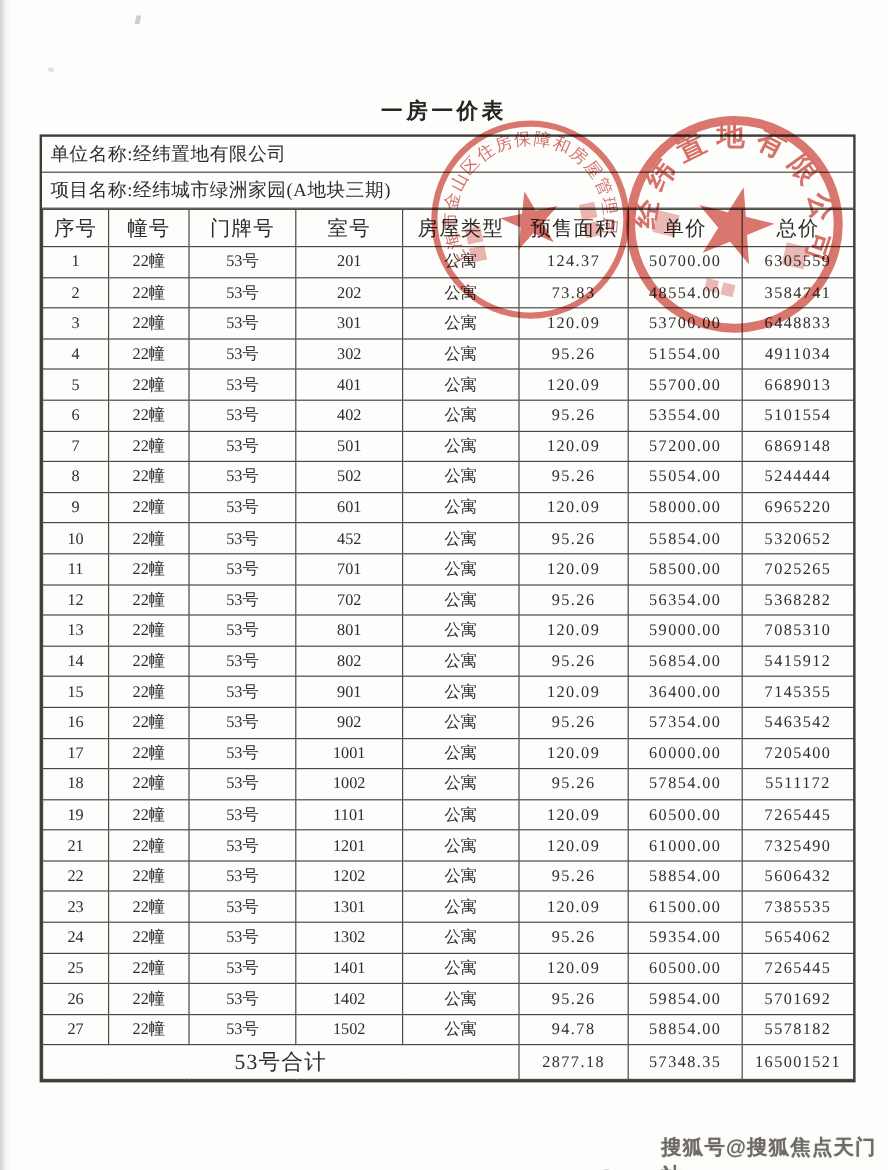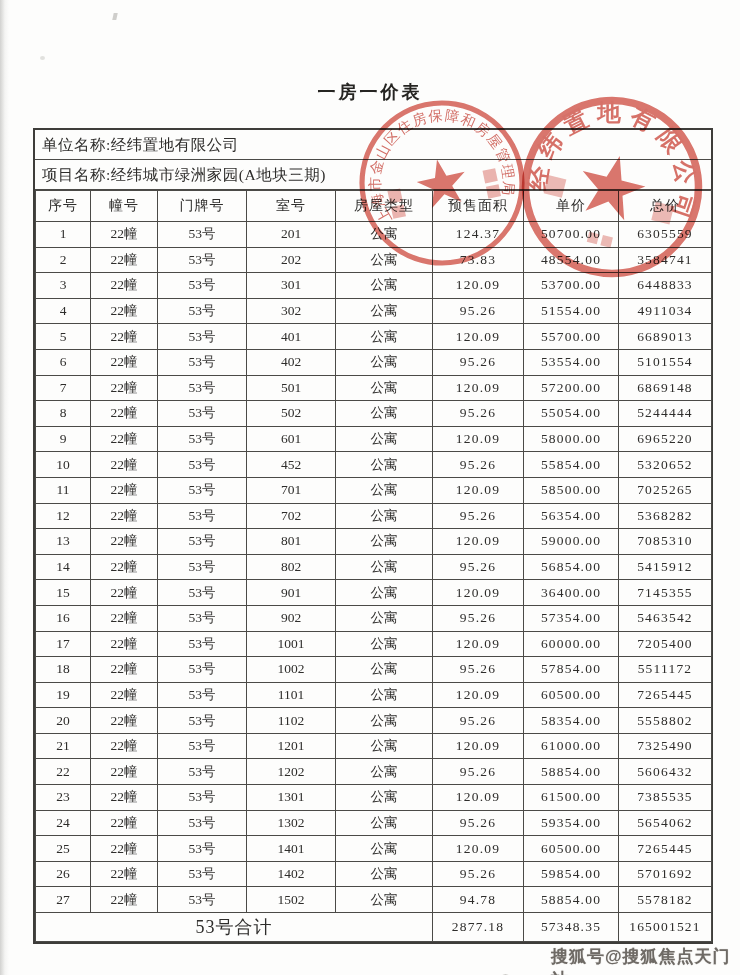--- a/index.html
+++ b/index.html
@@ -7,26 +7,26 @@
         font-family:"Liberation Serif","DejaVu Serif",serif;color:#2e2d2b;}
   .scan-edge{position:absolute;left:0;top:0;width:9px;height:100%;
         background:linear-gradient(90deg,rgba(110,110,106,.30),rgba(170,170,166,.10) 55%,rgba(0,0,0,0));}
   .scan-mark{position:absolute;background:rgba(120,118,112,.35);}
   .mark-a{left:113px;top:13px;width:4px;height:7px;transform:skewX(-12deg);}
   .mark-b{left:40px;top:56px;width:5px;height:4px;border-radius:50%;opacity:.6;}
 
   .doc-title{position:absolute;left:0;top:80px;width:740px;margin:0;text-align:center;
         font-size:18px;font-weight:bold;letter-spacing:3px;color:#262522;}
 
-  .doc-table{position:absolute;left:33px;top:128px;width:676px;border:2px solid #3e3d3a;background:transparent;}
+  .doc-table{position:absolute;left:33px;top:112px;width:676px;border:2px solid #3e3d3a;background:transparent;}
   .info-row{height:29px;line-height:29px;padding-left:7px;font-size:15.5px;letter-spacing:.5px;
         border-bottom:1px solid #4b4a47;}
   table.price{width:100%;border-collapse:collapse;table-layout:fixed;}
   table.price th,table.price td{border:1px solid #4b4a47;text-align:center;padding:0;overflow:hidden;}
-  table.price thead th{height:30px;font-weight:normal;font-size:14px;letter-spacing:1px;}
+  table.price thead th{height:30px;font-weight:normal;font-size:17px;letter-spacing:1px;}
   table.price tbody td{height:24.6px;font-size:13.5px;}
   table.price tbody td.num,table.price tfoot td.num{letter-spacing:1.2px;font-size:13.5px;}
   table.price tfoot td{height:28px;font-size:18px;letter-spacing:1px;}
 
   .stamp{position:absolute;mix-blend-mode:multiply;opacity:.78;pointer-events:none;}
   .stamp-gov{left:356px;top:97px;width:172px;height:172px;transform:rotate(-12deg);}
   .stamp-co{left:518px;top:93px;width:188px;height:188px;transform:rotate(14deg);}
 
   .wm-wechat{position:absolute;left:494px;top:930px;display:flex;align-items:center;gap:7px;
         color:#b6b4b0;font-size:19px;letter-spacing:1px;font-family:"Liberation Sans","DejaVu Sans",sans-serif;margin-top:44px;}
@@ -258,30 +258,20 @@
             <td>19</td>
             <td>22幢</td>
             <td>53号</td>
             <td>1101</td>
             <td>公寓</td>
             <td class="num">120.09</td>
             <td class="num">60500.00</td>
             <td class="num">7265445</td>
           </tr>
           <tr>
-            <td>20</td>
-            <td>22幢</td>
-            <td>53号</td>
-            <td>1102</td>
-            <td>公寓</td>
-            <td class="num">95.26</td>
-            <td class="num">58354.00</td>
-            <td class="num">5558802</td>
-          </tr>
-          <tr>
             <td>21</td>
             <td>22幢</td>
             <td>53号</td>
             <td>1201</td>
             <td>公寓</td>
             <td class="num">120.09</td>
             <td class="num">61000.00</td>
             <td class="num">7325490</td>
           </tr>
           <tr>

